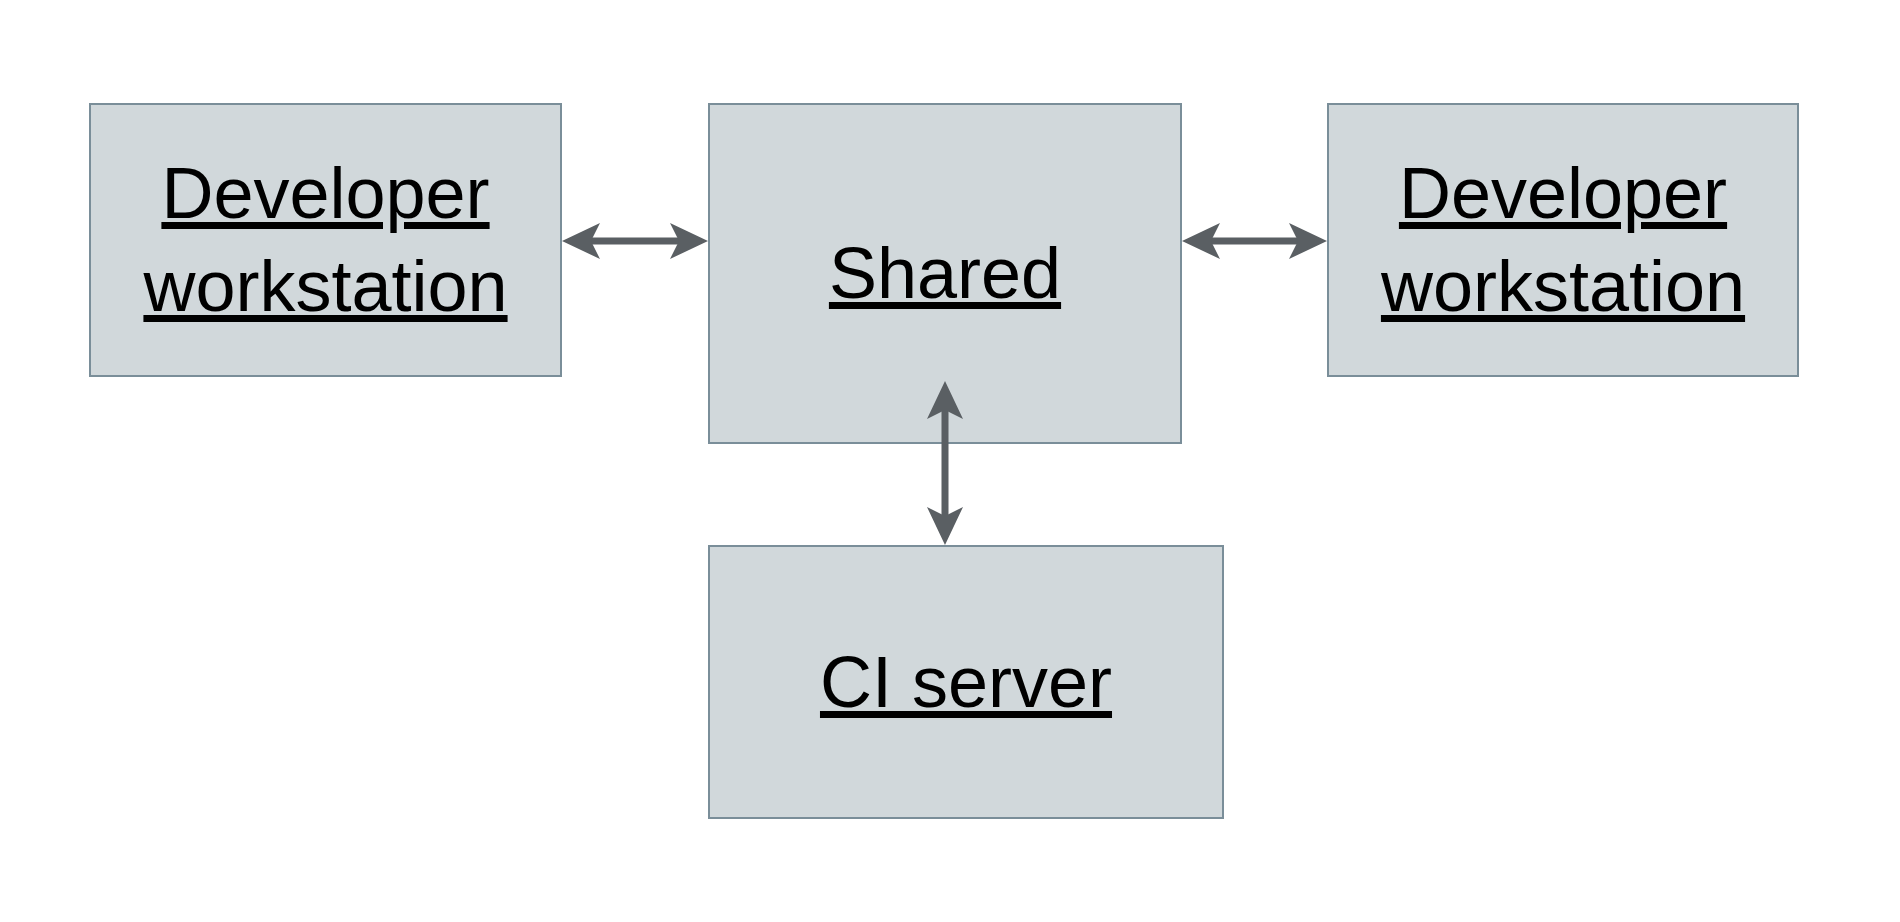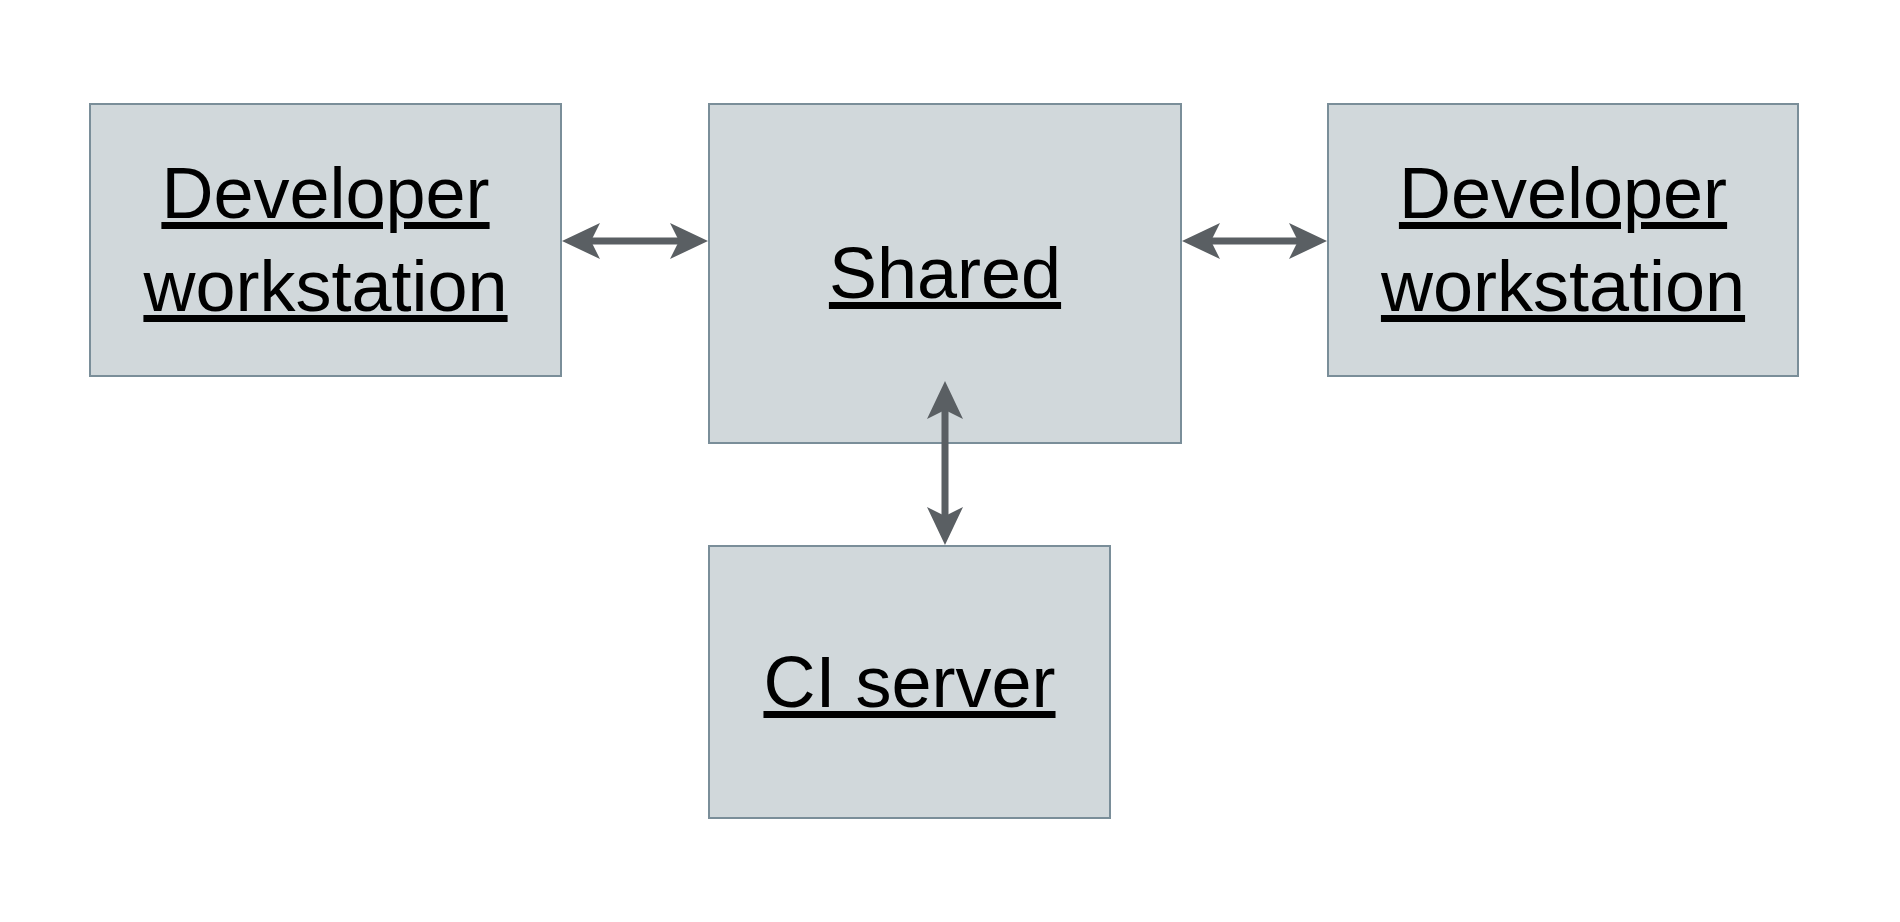--- a/index.html
+++ b/index.html
@@ -35,21 +35,21 @@
     display: block;
     white-space: nowrap;
     text-decoration: underline;
   }
   .node-label .line:empty {
     display: none;
   }
   #node-dev-left   { left: 89px;   top: 103px; width: 473px; height: 274px; }
   #node-cache      { left: 708px;  top: 103px; width: 474px; height: 341px; }
   #node-dev-right  { left: 1327px; top: 103px; width: 472px; height: 274px; }
-  #node-ci         { left: 708px;  top: 545px; width: 403px; height: 274px; }
+  #node-ci         { left: 708px;  top: 545px; width: 516px; height: 274px; }
   .arrow-svg {
     position: absolute;
     display: block;
   }
   #arrow-left-cache  { left: 562px;  top: 209px; }
   #arrow-cache-right { left: 1182px; top: 209px; }
   #arrow-cache-ci    { left: 913px;  top: 381px; }
 </style>
 </head>
 <body>

